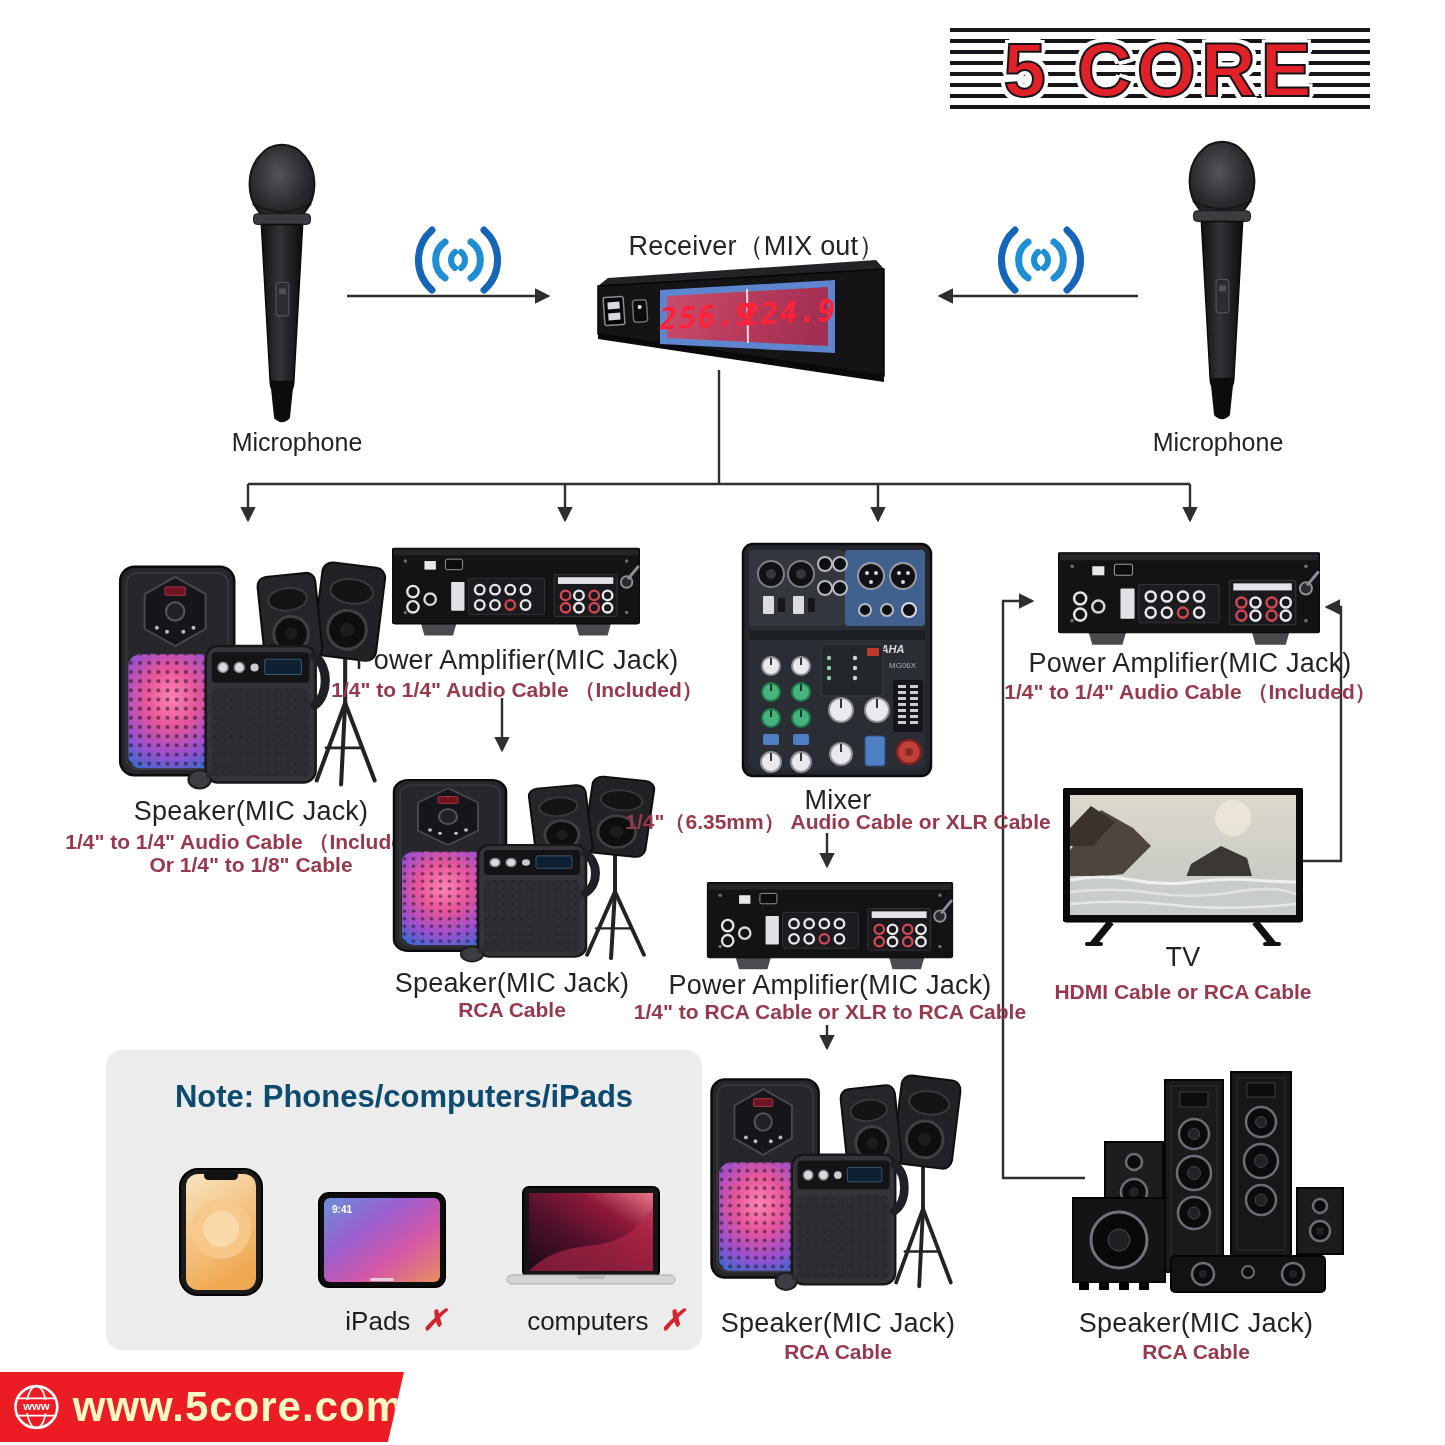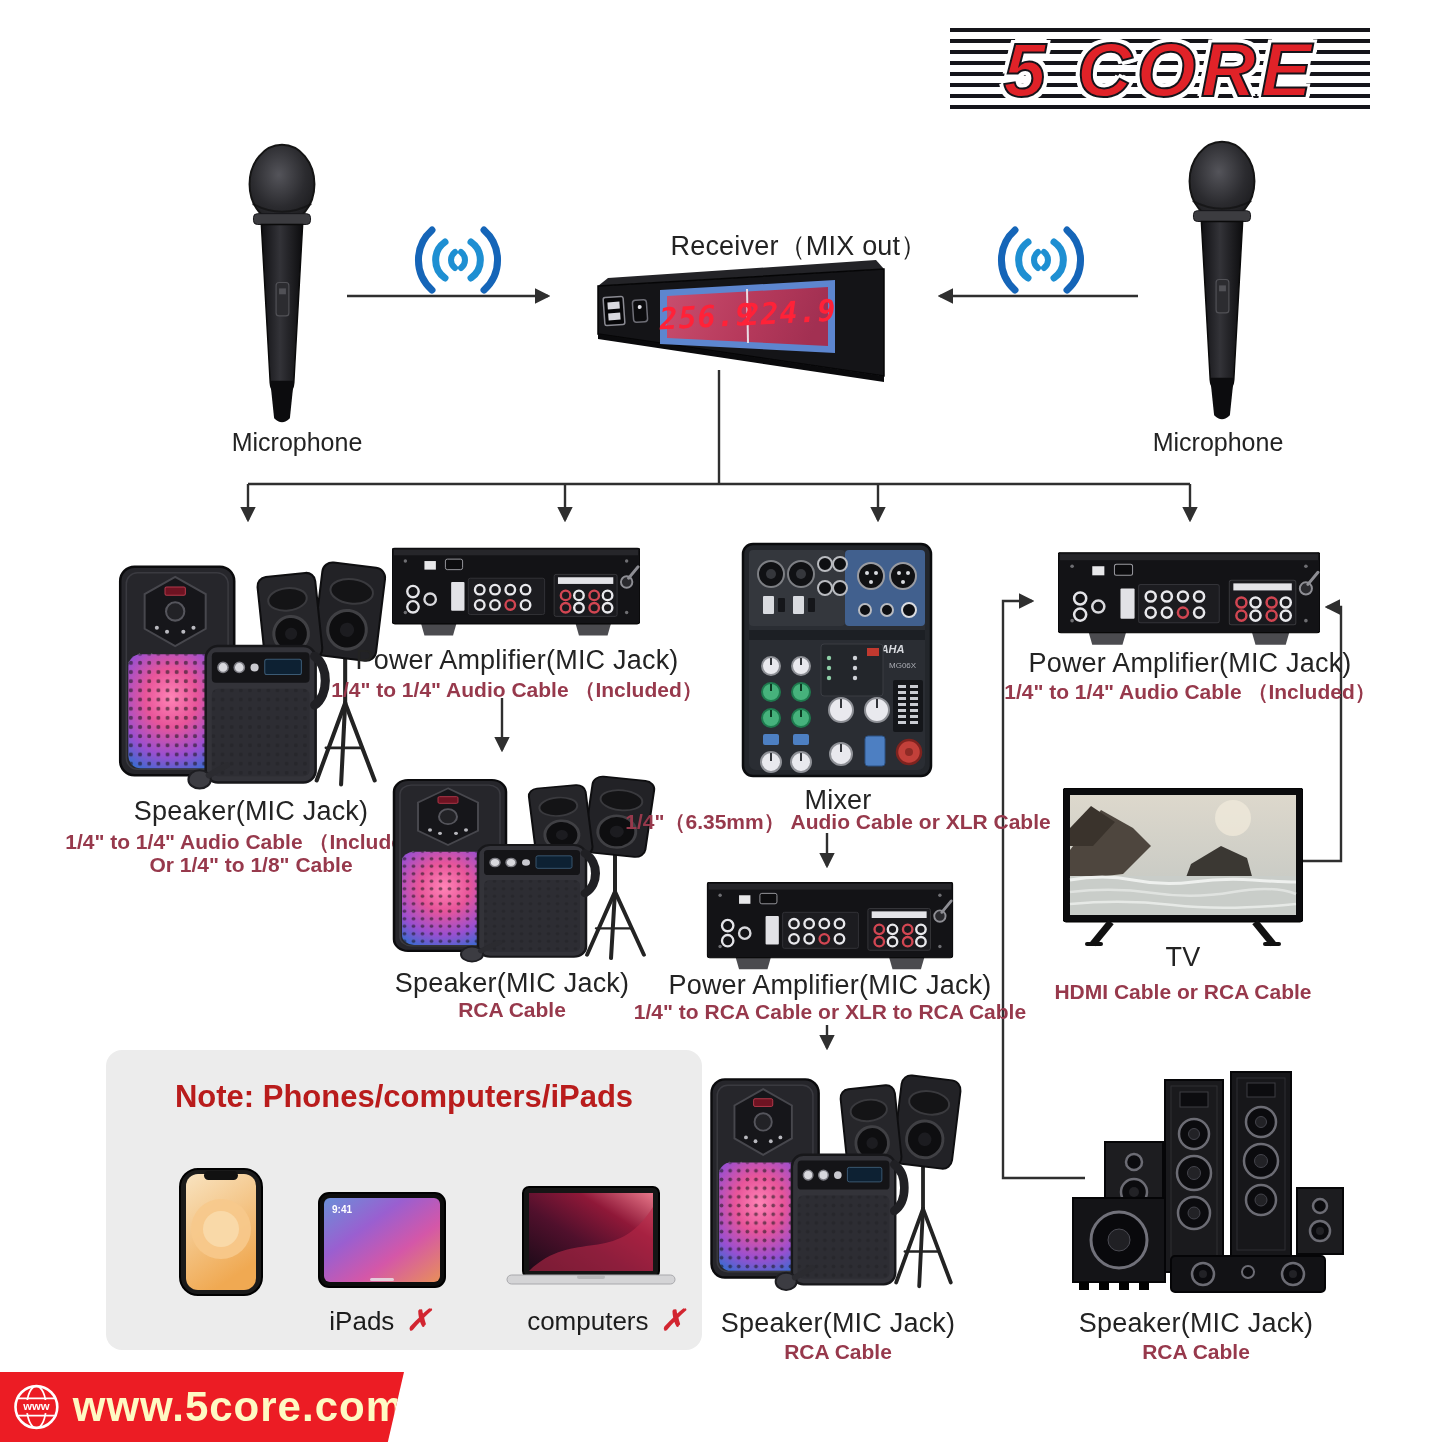--- a/index.html
+++ b/index.html
@@ -3,32 +3,32 @@
 <meta charset="utf-8">
 <style>
   html,body{margin:0;padding:0;background:#fff;}
   .canvas{position:relative;width:1445px;height:1445px;background:#ffffff;
           font-family:"Liberation Sans",sans-serif;overflow:hidden;}
   .abs{position:absolute;}
   .ctr{transform:translateX(-50%);white-space:nowrap;text-align:center;}
   .t-title{font-size:27px;color:#232323;letter-spacing:.2px;}
   .t-label{font-size:25px;color:#232323;}
   .t-sub{font-size:21px;font-weight:bold;color:#97394c;}
-  .t-note{font-size:31px;font-weight:bold;color:#b91c1c;line-height:37px;}
+  .t-note{font-size:31px;font-weight:bold;color:#0c4a6e;line-height:37px;}
   .t-item{font-size:26px;color:#1c1c1c;}
   .t-item .x{color:#d22530;font-weight:bold;font-style:italic;margin-left:12px;font-size:29px;}
   .notebox{background:#ececec;border-radius:16px;}
   .banner{background:#ec1c24;clip-path:polygon(0 0,100% 0,96% 100%,0 100%);
           display:flex;align-items:center;gap:14px;padding-left:12px;box-sizing:border-box;}
   .banner .url{color:#fef9c3;font-size:42px;font-weight:bold;letter-spacing:1px;}
   .logo{overflow:visible;}
   .logo-stripes{position:absolute;left:0;top:6px;right:0;bottom:6px;
     background:repeating-linear-gradient(to bottom,#15151a 0 3.5px,rgba(0,0,0,0) 3.5px 11px);}
   .logo-text{position:relative;display:block;text-align:center;line-height:96px;
-    font-size:76px;font-style:italic;font-weight:900;letter-spacing:5px;color:#e02228;
+    font-size:76px;font-weight:900;letter-spacing:5px;color:#e02228;
     -webkit-text-stroke:2px #14141a;
     text-shadow:5px 0 0 #fff,-5px 0 0 #fff,0 5px 0 #fff,0 -5px 0 #fff,
                 4px 4px 0 #fff,-4px 4px 0 #fff,4px -4px 0 #fff,-4px -4px 0 #fff;}
   svg{display:block;}
 </style>
 </head>
 <body>
 
 <div class="canvas">
 
@@ -226,21 +226,21 @@
     </svg>
   <svg class="abs" style="left:412px;top:224px" width="92" height="72" viewBox="0 0 92 72">
       <use href="#sym-wifi"></use>
     </svg>
   <svg class="abs" style="left:995px;top:224px" width="92" height="72" viewBox="0 0 92 72">
       <use href="#sym-wifi"></use>
     </svg>
   <div class="abs ctr t-label" style="left:297px;top:428px">Microphone</div>
   <div class="abs ctr t-label" style="left:1218px;top:428px">Microphone</div>
 
-  <div class="abs ctr t-title" style="left:799px;top:228px">Receiver（MIX out）</div>
+  <div class="abs ctr t-title" style="left:757px;top:228px">Receiver（MIX out）</div>
   <svg class="abs" style="left:588px;top:256px" width="305" height="150" viewBox="0 0 305 150">
     <polygon points="10,30 296,13 288,4 20,22" fill="#232327"></polygon>
     <polygon points="10,30 296,13 296,120 10,78" fill="#141417" stroke="#050506" stroke-width="1.5"></polygon>
     <polygon points="10,78 296,120 296,126 10,83" fill="#0a0a0c"></polygon>
     <g transform="rotate(-4 26 55)">
       <rect x="16" y="41" width="20" height="28" rx="2" fill="#060608" stroke="#8a8a92" stroke-width="1.5"></rect>
       <rect x="20" y="46" width="12" height="7" fill="#d8d8de"></rect>
       <rect x="20" y="57" width="12" height="7" fill="#d8d8de"></rect>
     </g>
     <g transform="rotate(-4 52 55)">
@@ -458,21 +458,21 @@
     <rect x="18" y="0" width="136" height="90" rx="6" fill="#151515" stroke="#000" stroke-width="2"></rect>
     <rect x="24" y="6" width="124" height="78" fill="url(#g-lap)"></rect>
     <path d="M24,84 C70,40 110,80 148,20 L148,84 Z" fill="#b82848" opacity="0.6"></path>
     <rect x="2" y="88" width="168" height="9" rx="4.5" fill="#d4d4d6" stroke="#a8a8ac"></rect>
     <rect x="72" y="88" width="28" height="4" rx="2" fill="#b8b8ba"></rect>
   </svg>
 
   <div class="abs ctr t-item" style="left:230px;top:1376px">
     <span>Phones</span><span class="x">✗</span>
   </div>
-  <div class="abs ctr t-item" style="left:380px;top:1303px">
+  <div class="abs ctr t-item" style="left:396px;top:1303px">
     <span>iPads</span><span class="x">✗</span>
   </div>
   <div class="abs ctr t-item" style="left:606px;top:1303px">
     <span>computers</span><span class="x">✗</span>
   </div>
 
   <div class="abs banner" style="left:0;top:1372px;width:404px;height:70px;gap:12px;">
     <svg width="54" height="54" viewBox="0 0 56 56">
       <circle cx="28" cy="28" r="24" fill="none" stroke="#fff" stroke-width="3"></circle>
       <ellipse cx="28" cy="28" rx="11" ry="24" fill="none" stroke="#fff" stroke-width="2"></ellipse>

